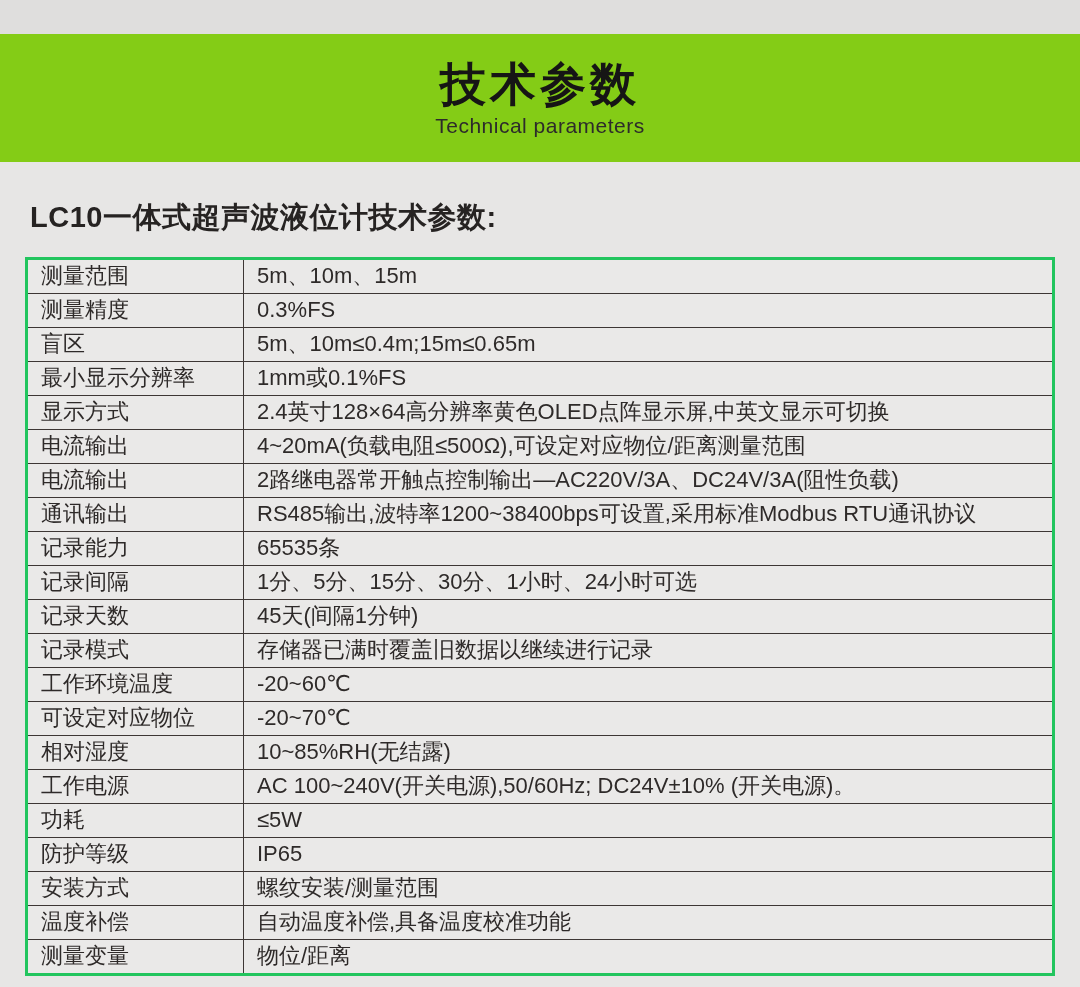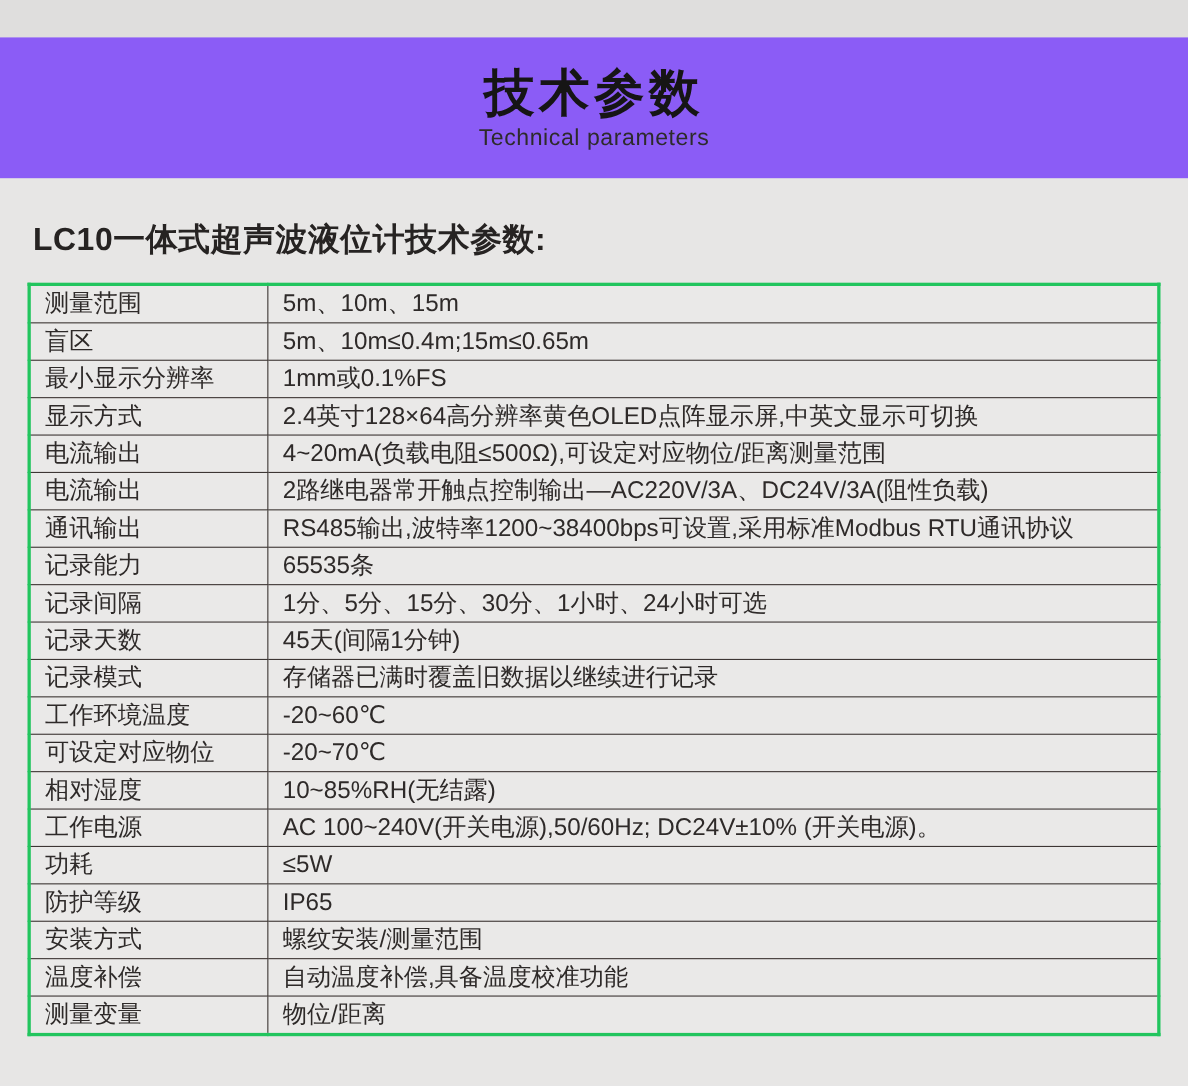--- a/index.html
+++ b/index.html
@@ -13,21 +13,21 @@
     height: 987px;
     background: #e7e6e5;
     overflow: hidden;
   }
   .top-strip {
     height: 34px;
     background: #dfdedd;
   }
   .banner {
     height: 128px;
-    background: #8b5cf6;
+    background: #84cc16;
     display: flex;
     flex-direction: column;
     align-items: center;
     justify-content: center;
   }
   .banner-title {
     font-size: 46px;
     font-weight: 700;
     color: #161515;
     letter-spacing: 4px;
@@ -85,20 +85,24 @@
   </div>
 
   <div class="content">
     <h2 class="section-heading">LC10一体式超声波液位计技术参数:</h2>
 
     <table class="spec">
       <tbody>
           <tr>
             <td class="param">测量范围</td>
             <td class="value">5m、10m、15m</td>
+          </tr>
+          <tr>
+            <td class="param">测量精度</td>
+            <td class="value">0.3%FS</td>
           </tr>
           <tr>
             <td class="param">盲区</td>
             <td class="value">5m、10m≤0.4m;15m≤0.65m</td>
           </tr>
           <tr>
             <td class="param">最小显示分辨率</td>
             <td class="value">1mm或0.1%FS</td>
           </tr>
           <tr>

